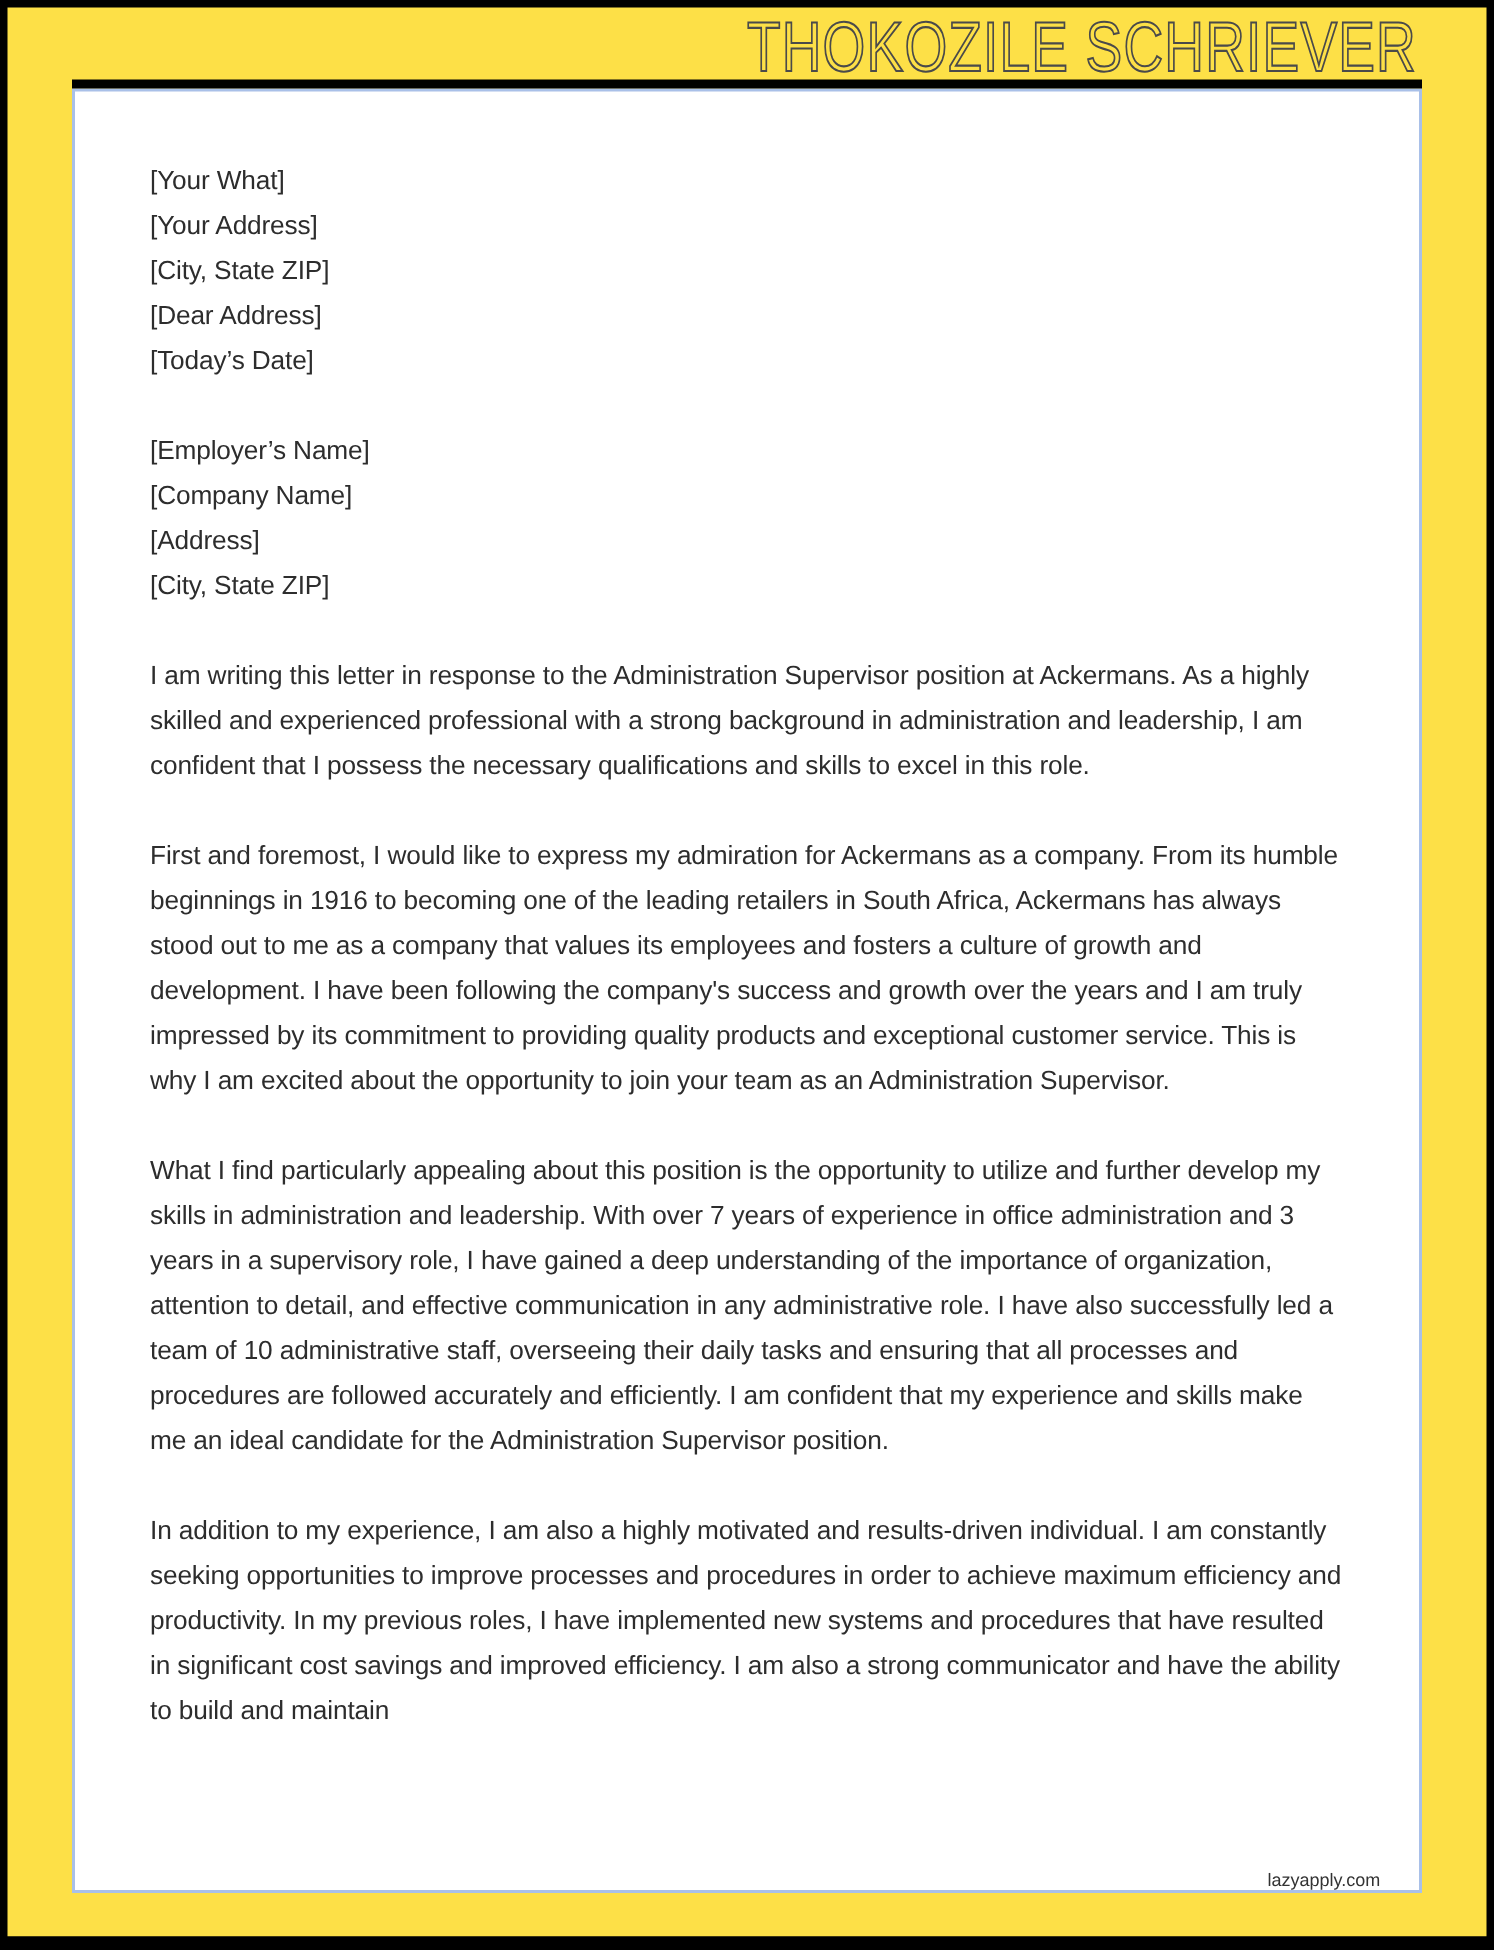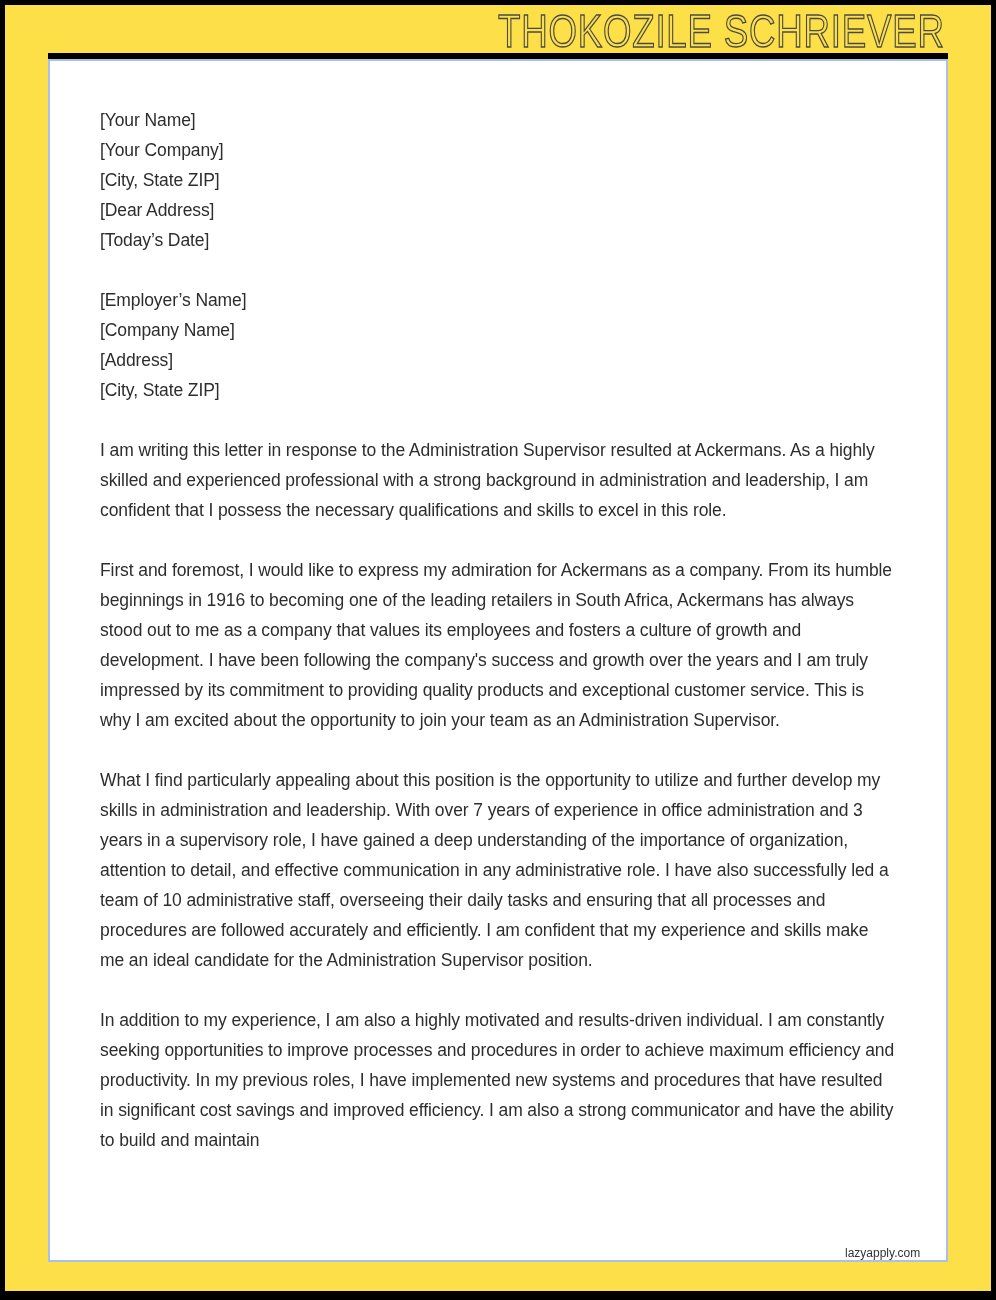--- a/index.html
+++ b/index.html
@@ -103,36 +103,36 @@
 <div class="frame">
 
   <div class="header-title">THOKOZILE SCHRIEVER</div>
 
   <div class="header-rule"></div>
 
   <div class="document-page">
     <div class="letter-content">
 
       <div class="address-block">
-        <div class="address-line">[Your Name]</div>
-        <div class="address-line">[Your Company]</div>
+        <div class="address-line">[Your What]</div>
+        <div class="address-line">[Your Address]</div>
         <div class="address-line">[City, State ZIP]</div>
         <div class="address-line">[Dear Address]</div>
         <div class="address-line">[Today’s Date]</div>
       </div>
 
       <div class="address-block">
         <div class="address-line">[Employer’s Name]</div>
         <div class="address-line">[Company Name]</div>
         <div class="address-line">[Address]</div>
         <div class="address-line">[City, State ZIP]</div>
       </div>
 
 
-      <p>I am writing this letter in response to the Administration Supervisor resulted at Ackermans. As a highly skilled and experienced professional with a strong background in administration and leadership, I am confident that I possess the necessary qualifications and skills to excel in this role.</p>
+      <p>I am writing this letter in response to the Administration Supervisor position at Ackermans. As a highly skilled and experienced professional with a strong background in administration and leadership, I am confident that I possess the necessary qualifications and skills to excel in this role.</p>
       <p>First and foremost, I would like to express my admiration for Ackermans as a company. From its humble beginnings in 1916 to becoming one of the leading retailers in South Africa, Ackermans has always stood out to me as a company that values its employees and fosters a culture of growth and development. I have been following the company's success and growth over the years and I am truly impressed by its commitment to providing quality products and exceptional customer service. This is why I am excited about the opportunity to join your team as an Administration Supervisor.</p>
       <p>What I find particularly appealing about this position is the opportunity to utilize and further develop my skills in administration and leadership. With over 7 years of experience in office administration and 3 years in a supervisory role, I have gained a deep understanding of the importance of organization, attention to detail, and effective communication in any administrative role. I have also successfully led a team of 10 administrative staff, overseeing their daily tasks and ensuring that all processes and procedures are followed accurately and efficiently. I am confident that my experience and skills make me an ideal candidate for the Administration Supervisor position.</p>
       <p>In addition to my experience, I am also a highly motivated and results-driven individual. I am constantly seeking opportunities to improve processes and procedures in order to achieve maximum efficiency and productivity. In my previous roles, I have implemented new systems and procedures that have resulted in significant cost savings and improved efficiency. I am also a strong communicator and have the ability to build and maintain</p>
 
     </div>
   </div>
 
   <div class="watermark">lazyapply.com</div>
 
   <div class="bottom-bar"></div>

